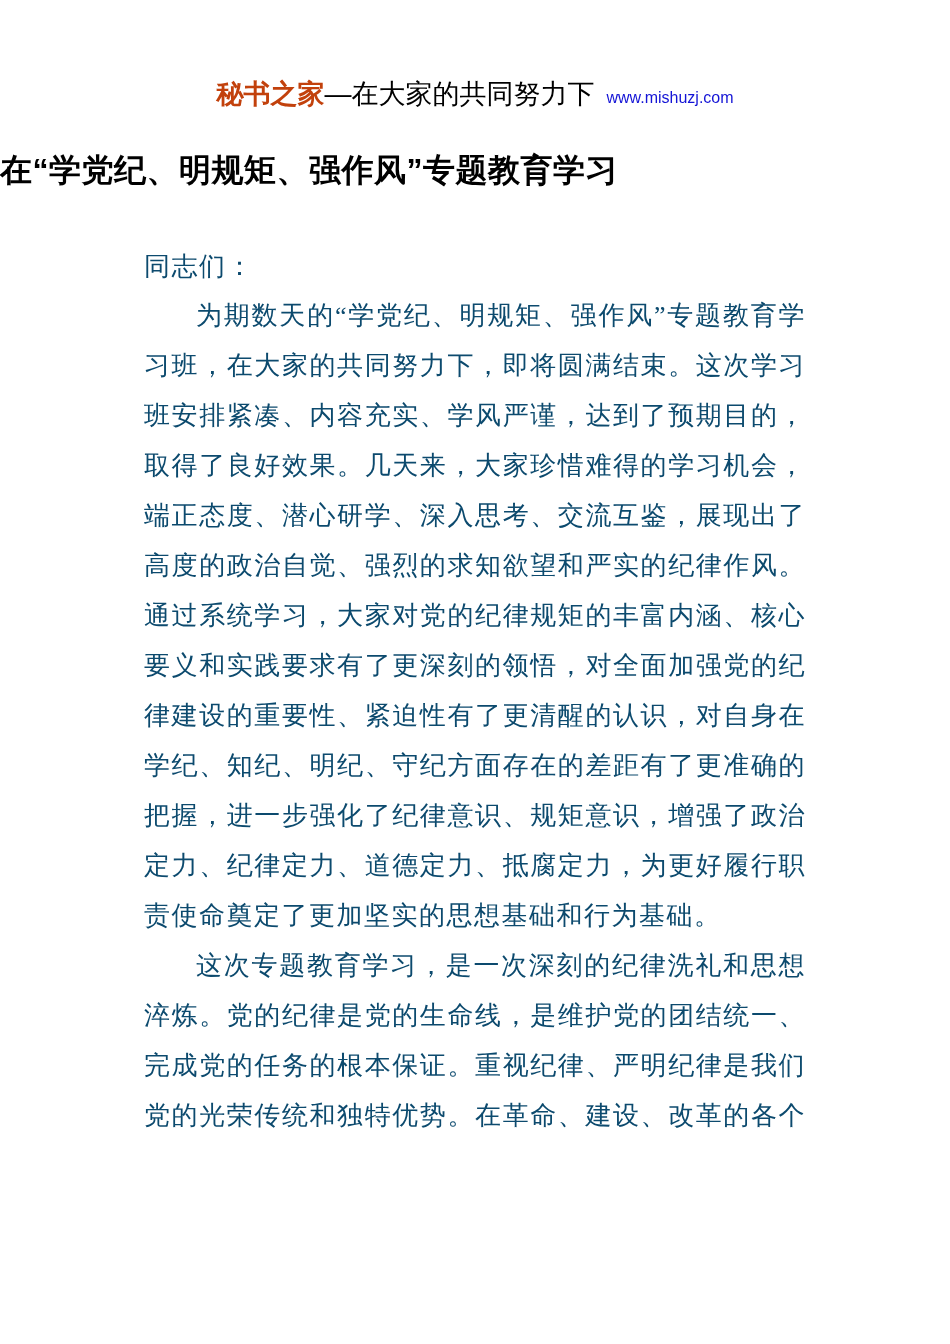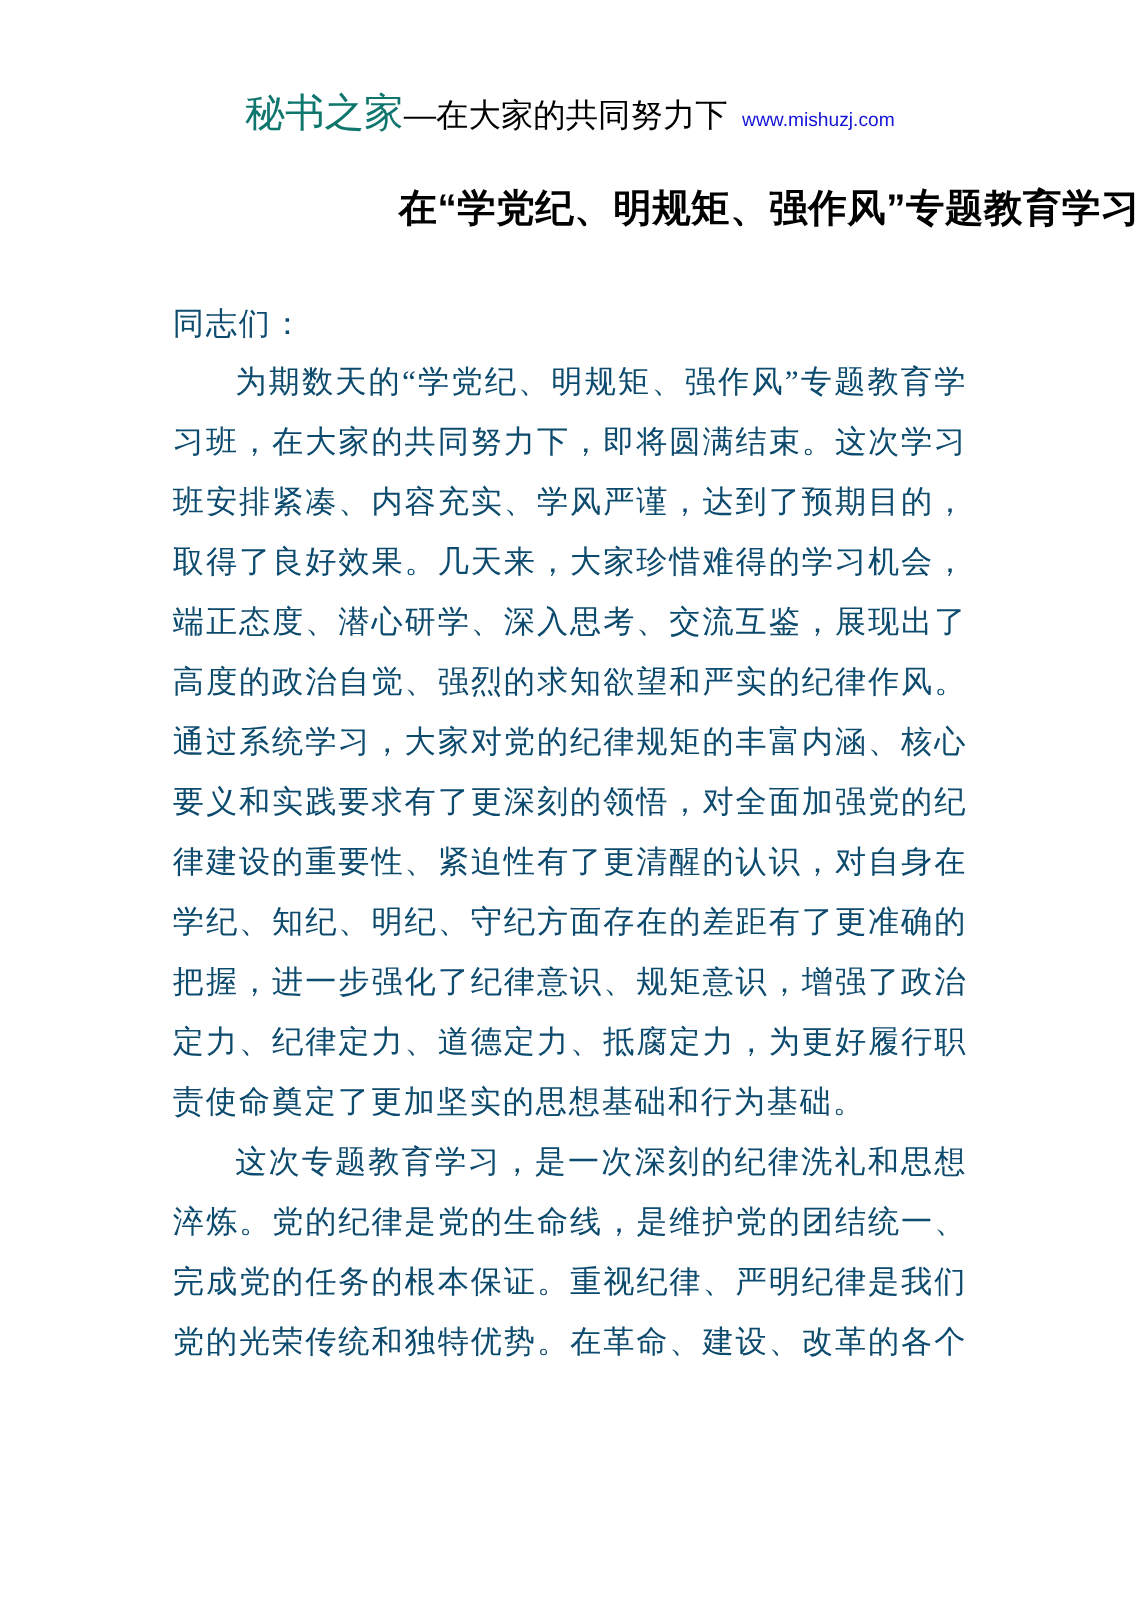--- a/index.html
+++ b/index.html
@@ -18,39 +18,39 @@
     color: #000000;
   }
   .site-header {
     padding-top: 74px;
     text-align: center;
     font-size: 27px;
     line-height: 40px;
     white-space: nowrap;
   }
   .brand {
-    color: #0f766e;
-    font-weight: normal;
-    font-size: 33px;
+    color: #c2410c;
+    font-weight: bold;
+    font-size: 27px;
   }
   .header-plain {
     color: #000000;
   }
   .site-url {
     color: #1414d6;
     margin-left: 12px;
     font-size: 16px;
   }
   .doc-title {
     margin: 26px auto 0;
     padding: 0;
     font-size: 32px;
     line-height: 52px;
     font-weight: bold;
-    text-align: right;
+    text-align: left;
     color: #000000;
     letter-spacing: 0.5px;
   }
   .doc-body {
     margin: 45px 144px 0;
     height: 905px;
     overflow: hidden;
     font-size: 26px;
     line-height: 50px;
     letter-spacing: 1.5px;

